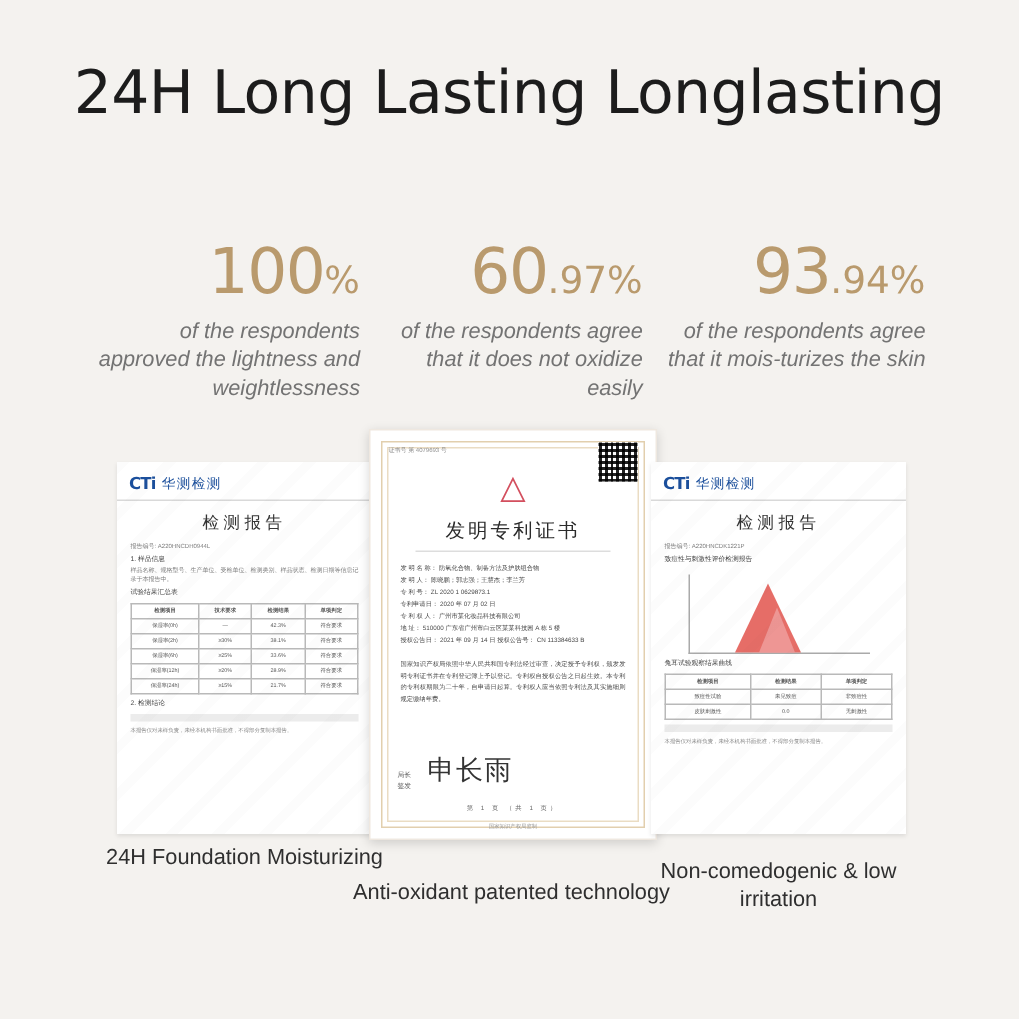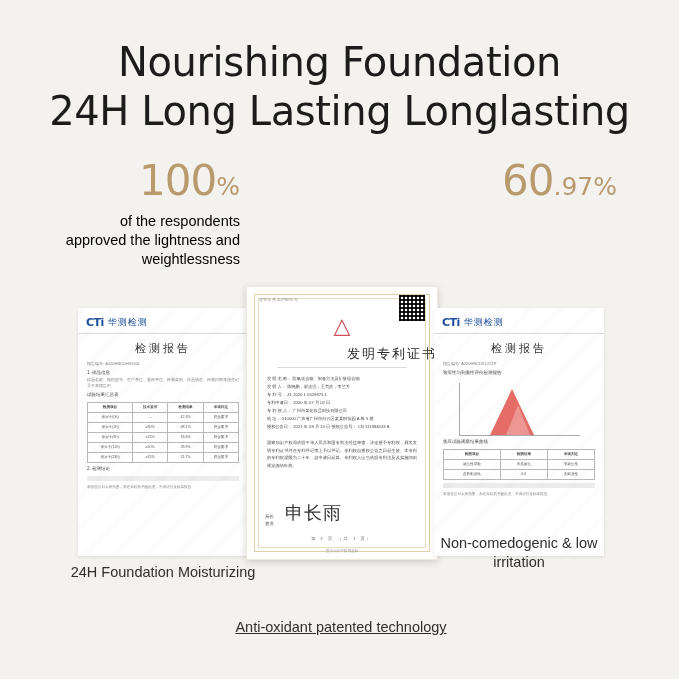--- a/index.html
+++ b/index.html
@@ -63,21 +63,22 @@
     font-size: 42px;
     letter-spacing: -1px;
   }
   .stat .value .small {
     font-size: 25px;
   }
   .stat .caption {
     margin-top: 10px;
     font-size: 14.5px;
     line-height: 19px;
-    color: #000000;
+    color: #737373;
+    font-style: italic;
   }
 
   
   .docs {
     position: absolute;
     top: 286px;
     left: 0;
     width: 679px;
     height: 290px;
   }
@@ -249,21 +250,21 @@
     font-size: 22px;
     line-height: 22px;
     color: #d34f5e;
     font-family: "DejaVu Serif", serif;
   }
   .cert-title {
     position: absolute;
     top: 58px;
     left: 0;
     width: 100%;
-    text-align: right;
+    text-align: center;
     font-size: 13px;
     letter-spacing: 2px;
     color: #2b2b2b;
     font-family: "DejaVu Serif", serif;
   }
   .cert-rule {
     position: absolute;
     top: 80px;
     left: 30px;
     width: 130px;
@@ -344,48 +345,54 @@
 
   
   .cap {
     position: absolute;
     text-align: center;
     font-size: 14.5px;
     line-height: 19px;
     color: #2f2f2f;
   }
   .cap-left  { left: 62px;  top: 563px; width: 202px; }
-  .cap-right { left: 418px; top: 534px; width: 202px; }
-  .cap-center{ left: 226px; top: 618px; width: 230px; text-decoration: underline; }
+  .cap-right { left: 418px; top: 572px; width: 202px; }
+  .cap-center{ left: 226px; top: 586px; width: 230px; }
 </style>
 </head>
 <body>
 
 <div class="page">
 
   <div class="headline">
-    <span class="line">Nourishing Foundation</span>
     <span class="line">24H Long Lasting Longlasting</span>
   </div>
 
   <div class="stats">
 
     <div class="stat">
       <div class="value">
         <span class="big">100</span><span class="small">%</span>
       </div>
       <div class="caption">of the respondents approved the lightness and weightlessness</div>
     </div>
 
     <div class="stat">
       <div class="value">
         <span class="big">60</span><span class="small">.97%</span>
       </div>
+      <div class="caption">of the respondents agree that it does not oxidize easily</div>
     </div>
 
+    <div class="stat">
+      <div class="value">
+        <span class="big">93</span><span class="small">.94%</span>
+      </div>
+      <div class="caption">of the respondents agree that it mois-turizes the skin</div>
+    </div>
 
   </div>
 
   <div class="docs">
 
     <div class="doc doc-left">
       <div class="rep-head">
         <span class="rep-logo">CTi</span>
         <span class="rep-cn">华测检测</span>
       </div>

